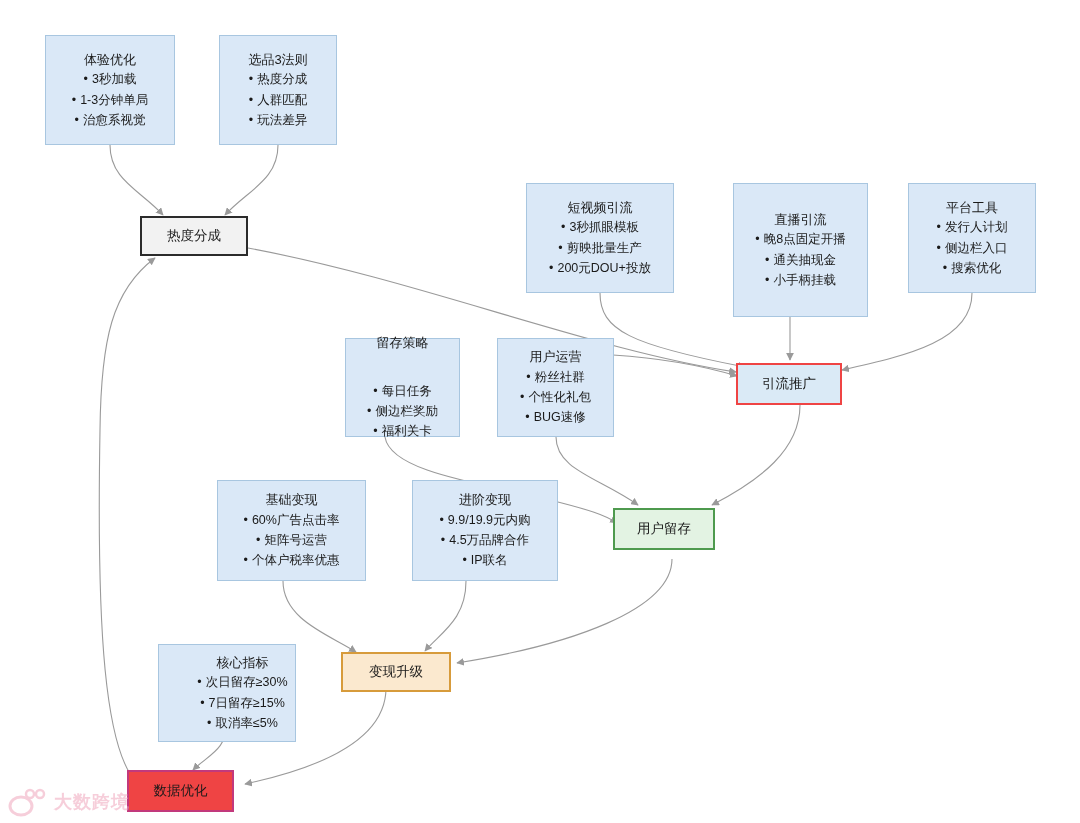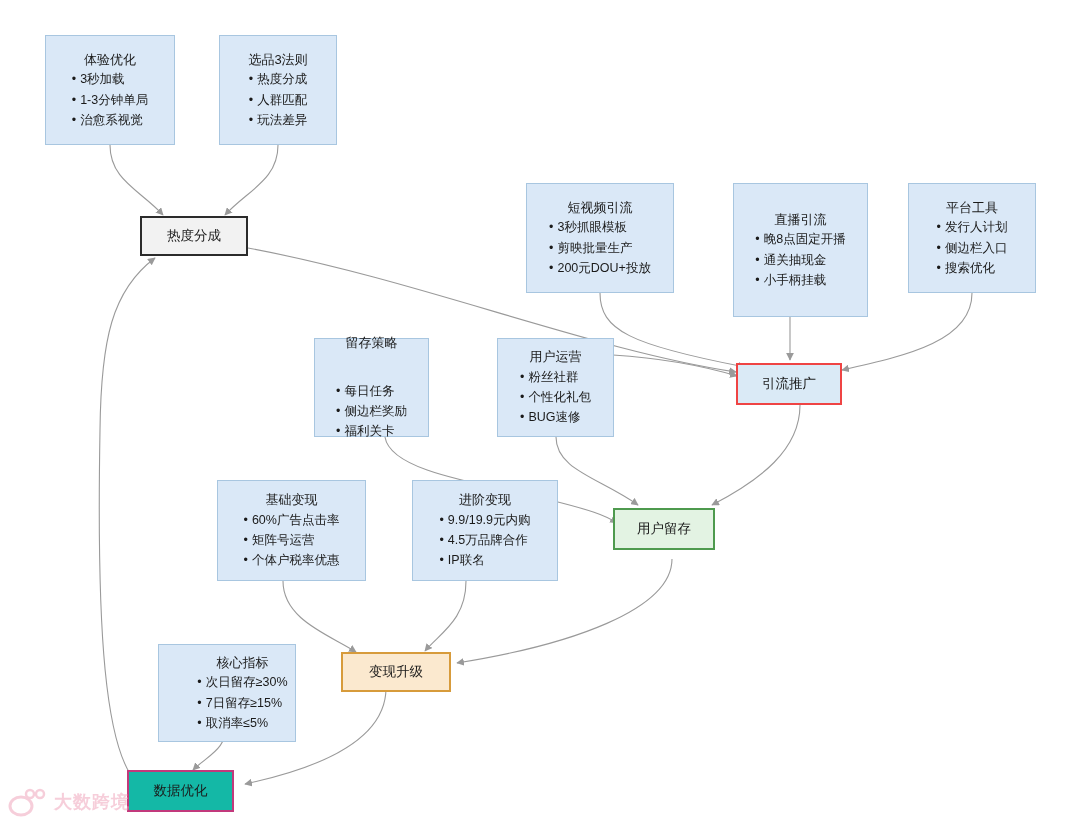--- a/index.html
+++ b/index.html
@@ -25,20 +25,21 @@
     height: 823px;
     pointer-events: none;
   }
   .node {
     position: absolute;
     box-sizing: border-box;
     display: flex;
     flex-direction: column;
     align-items: center;
     justify-content: center;
+    text-align: center;
     line-height: 1.5;
   }
   .node .title {
     font-size: 13px;
     color: #1a1a1a;
     white-space: nowrap;
   }
   .node .bullets {
     margin: 0;
     padding: 0;
@@ -69,21 +70,21 @@
   }
   .stage-green {
     background: #e3f3e3;
     border: 2px solid #4e9a4e;
   }
   .stage-orange {
     background: #fbe9cf;
     border: 2px solid #d79b3b;
   }
   .stage-pink {
-    background: #14b8a6;
+    background: #ef4444;
     border: 2px solid #c2397c;
   }
   .stage-node .title {
     font-size: 13.5px;
   }
   
   #watermark {
     position: absolute;
     left: 8px;
     bottom: 6px;
@@ -186,21 +187,21 @@
 
   <div class="node detail-node" style="left:908px; top:183px; width:128px; height:110px;">
     <div class="title">平台工具</div>
     <ul class="bullets">
       <li>发行人计划</li>
       <li>侧边栏入口</li>
       <li>搜索优化</li>
     </ul>
   </div>
 
-  <div class="node detail-node" style="left:314px; top:338px; width:115px; height:99px;gap:28px;">
+  <div class="node detail-node" style="left:345px; top:338px; width:115px; height:99px;gap:28px;">
     <div class="title">留存策略</div>
     <ul class="bullets">
       <li>每日任务</li>
       <li>侧边栏奖励</li>
       <li>福利关卡</li>
     </ul>
   </div>
 
   <div class="node detail-node" style="left:497px; top:338px; width:117px; height:99px;">
     <div class="title">用户运营</div>

